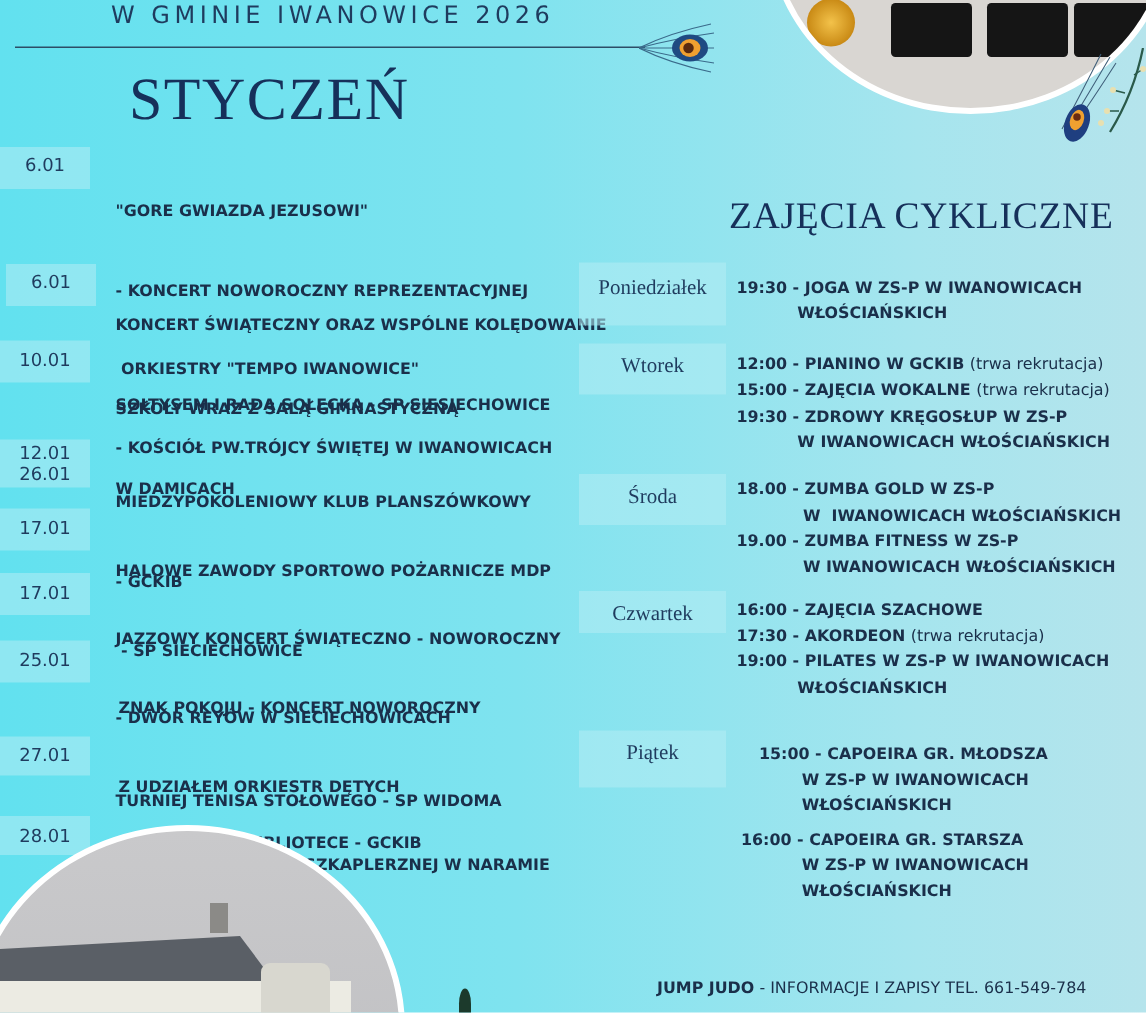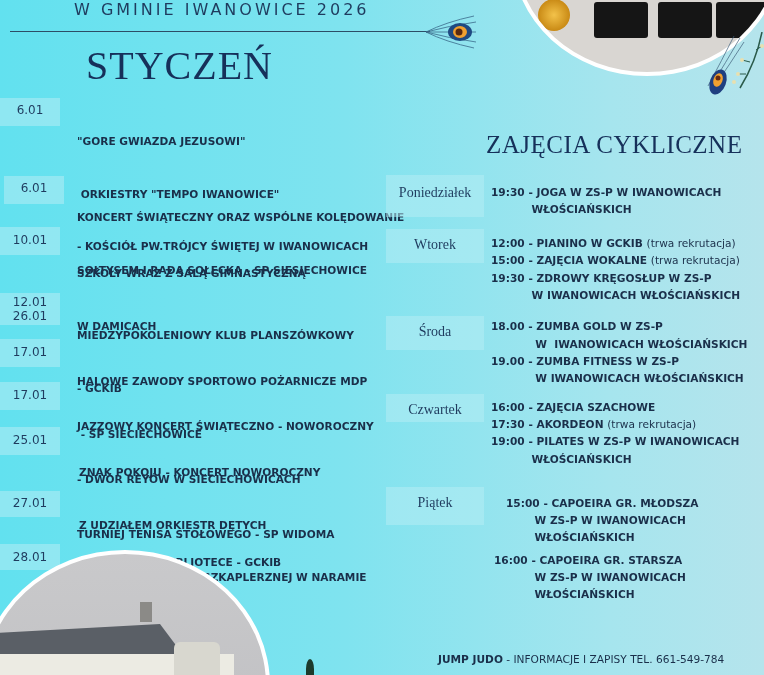--- a/index.html
+++ b/index.html
@@ -126,20 +126,21 @@
   <circle cx="42" cy="28" r="2" fill="#e8e0b0"></circle>
     <circle cx="38" cy="42" r="2" fill="#e8e0b0"></circle>
   <circle cx="34" cy="50" r="2" fill="#e8e0b0"></circle>
     <circle cx="62" cy="14" r="2" fill="#e8e0b0"></circle>
 </svg>
 
 <div>
   <div class="date-box" style="top:98px;height:28px;padding-top:5px">6.01</div>
   <div class="event-text" style="top:98px">
     <div>"GORE GWIAZDA JEZUSOWI"</div>
+    <div>- KONCERT NOWOROCZNY REPREZENTACYJNEJ</div>
     <div> ORKIESTRY "TEMPO IWANOWICE"</div>
     <div>- KOŚCIÓŁ PW.TRÓJCY ŚWIĘTEJ W IWANOWICACH</div>
   </div>
 
   <div class="date-box" style="top:176px;height:28px;padding-top:5px;left:4px">6.01</div>
   <div class="event-text" style="top:174px">
     <div>KONCERT ŚWIĄTECZNY ORAZ WSPÓLNE KOLĘDOWANIE</div>
     <div>SOŁTYSEM I RADĄ SOŁECKĄ - SP SIESIECHOWICE</div>
   </div>
 

